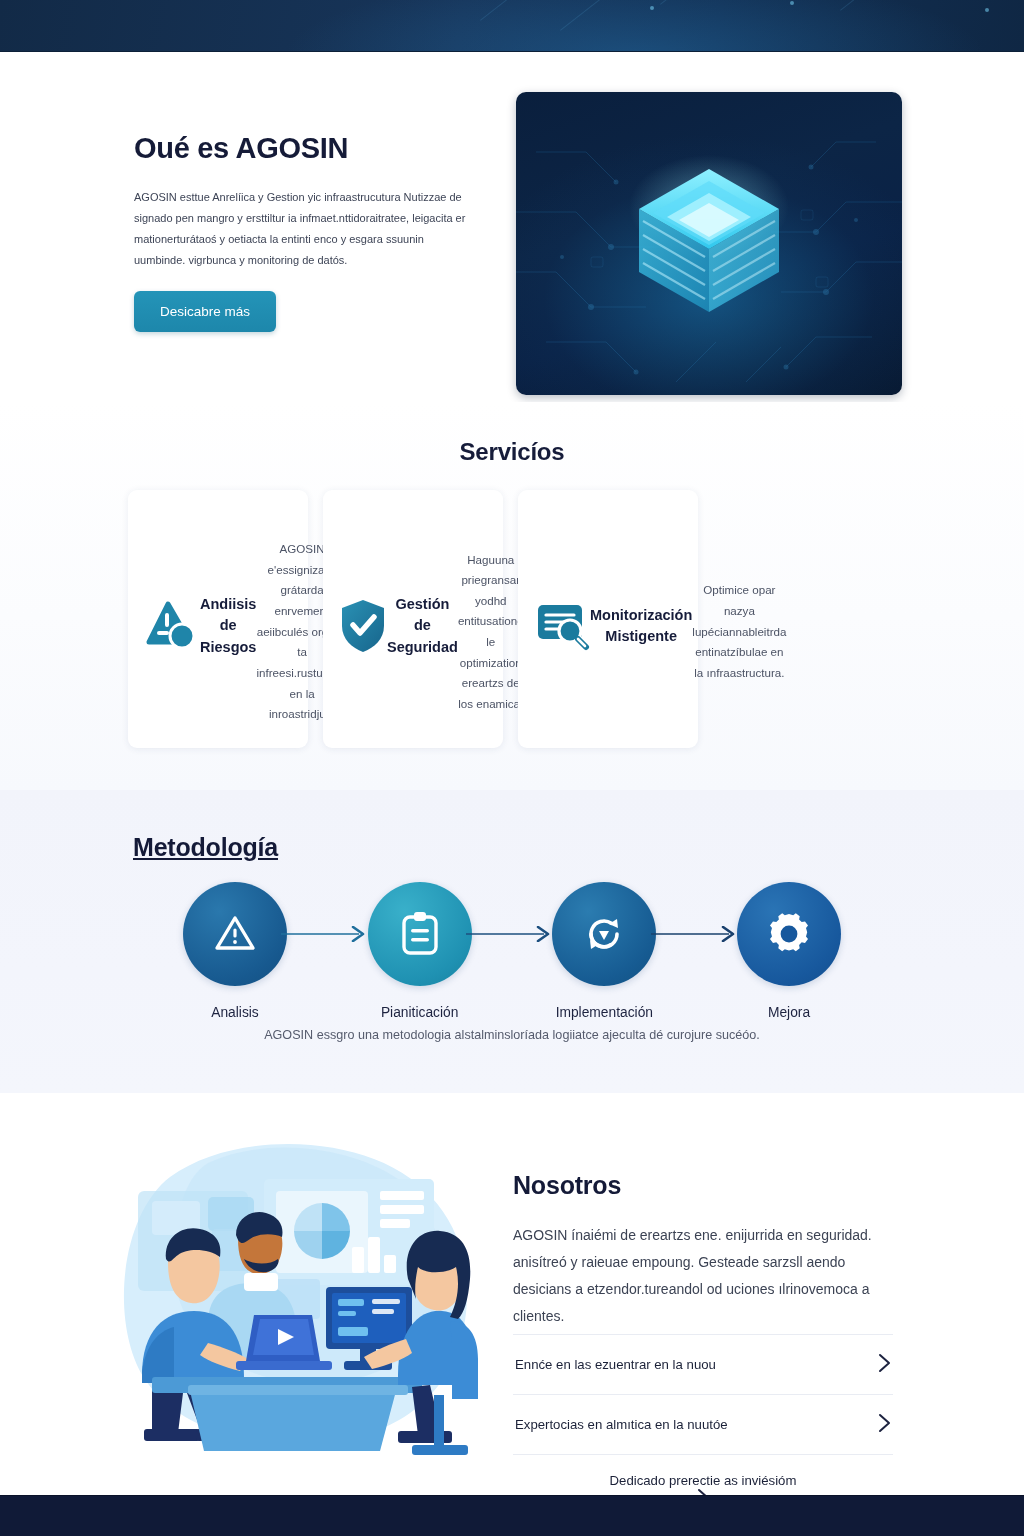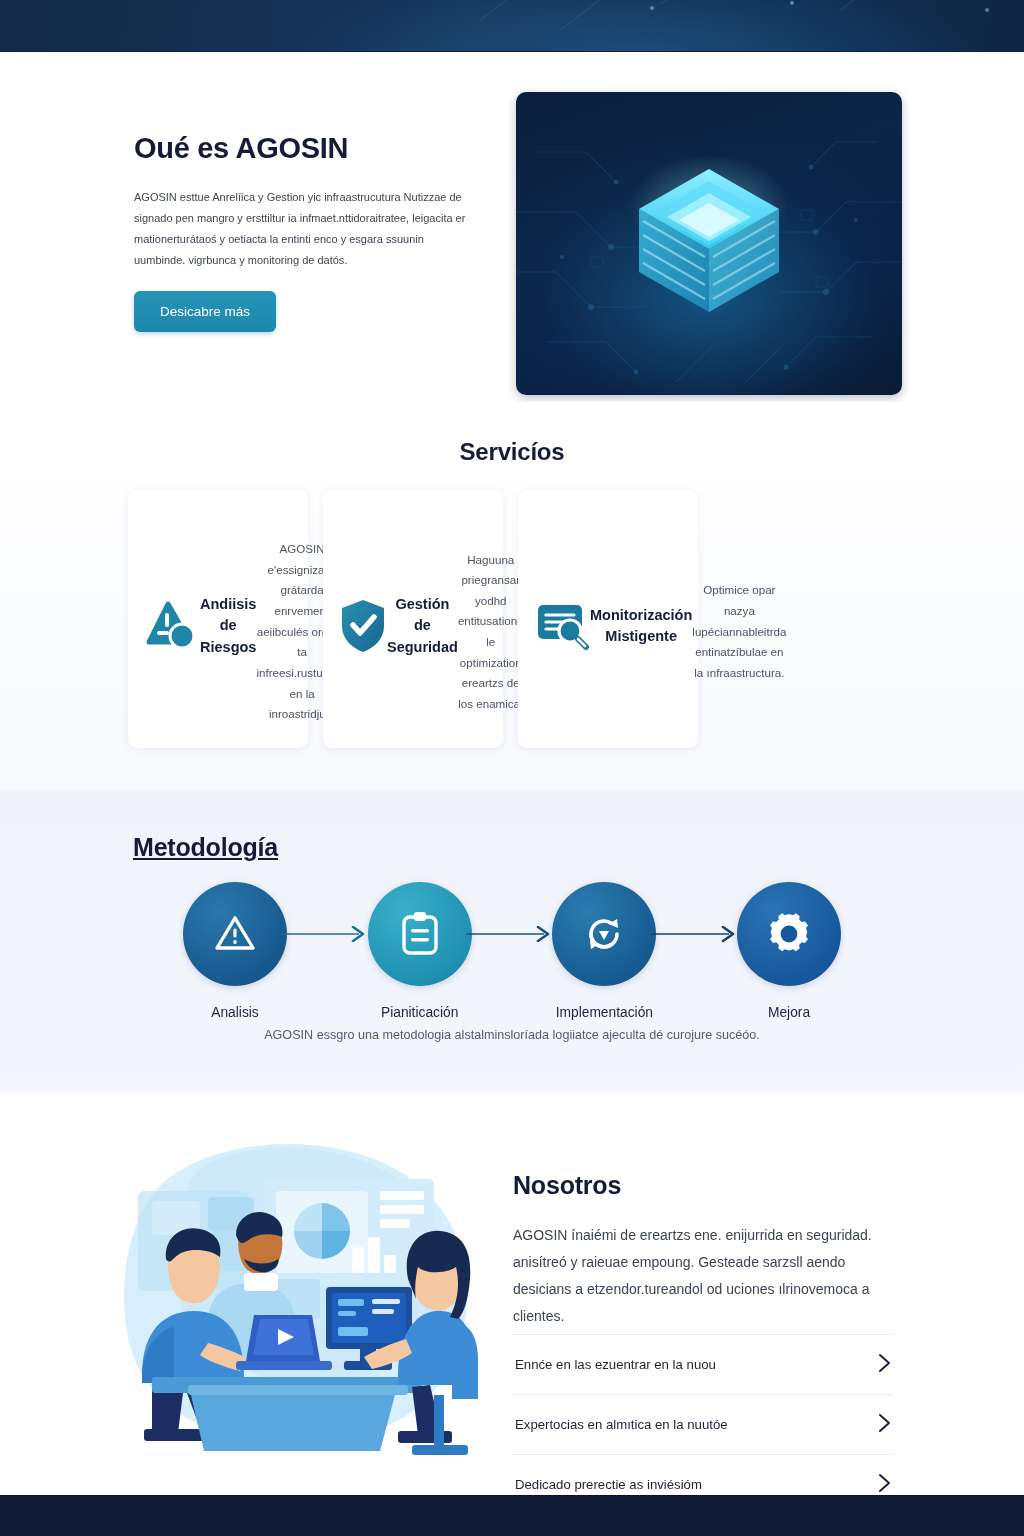--- a/index.html
+++ b/index.html
@@ -184,21 +184,21 @@
     letter-spacing: -0.2px;
     text-decoration: underline;
   }
   .steps {
     position: absolute;
     left: 176px;
     top: 92px;
     width: 672px;
     display: flex;
     align-items: flex-start;
-    justify-content: space-between;
+    justify-content: flex-end;
   }
   .step {
     width: 118px;
     display: flex;
     flex-direction: column;
     align-items: center;
   }
   .step-circle {
     width: 104px;
     height: 104px;
@@ -267,21 +267,21 @@
   }
   .nos-list { margin-top: 4px; }
   .nos-item {
     display: flex;
     align-items: center;
     justify-content: space-between;
     padding: 18px 2px 17px 2px;
     border-top: 1px solid #e9ecf3;
     cursor: pointer;
   }
-  .nos-item:last-child { border-bottom: 1px solid #e9ecf3; }
+  .nos-item:last-child { border-bottom: 1px solid #e9ecf3; flex-direction: column; }
   .nos-item-label {
     font-size: 13.2px;
     color: #1b2138;
     font-weight: 500;
   }
   .chev { color: #1d2340; flex-shrink: 0; }
 
   
   .footer {
     position: absolute;

